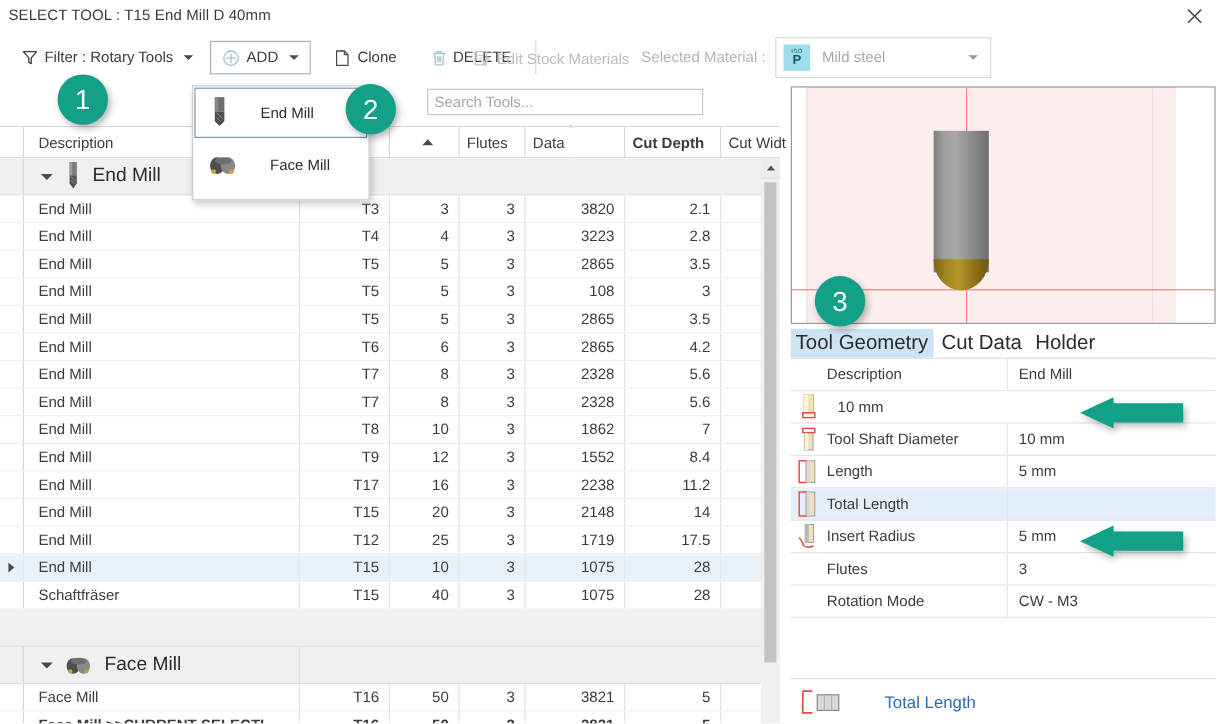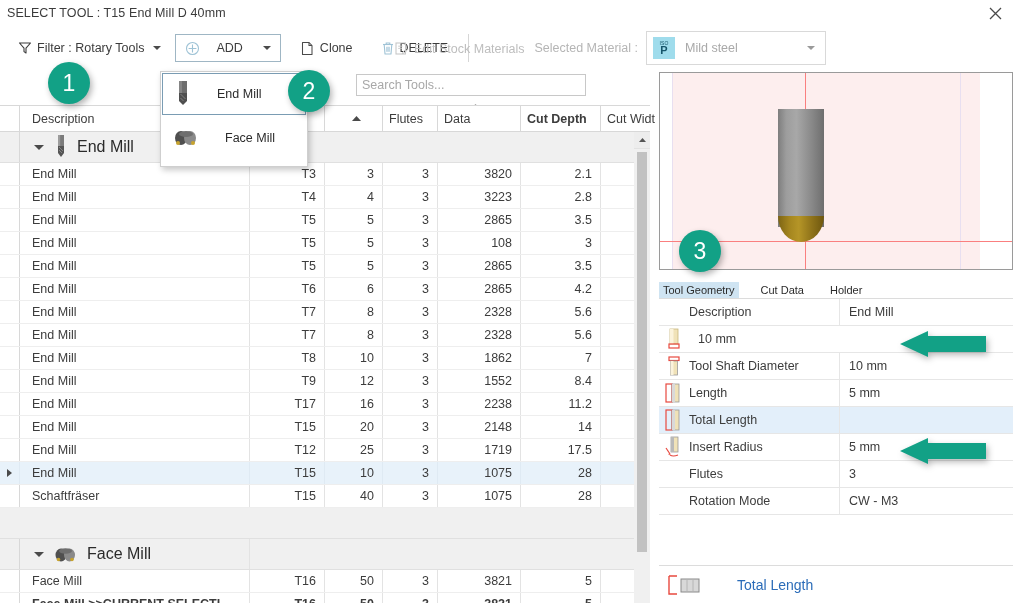--- a/index.html
+++ b/index.html
@@ -55,21 +55,21 @@
   .caret {
     display: inline-block; margin-left: 9px;
     width: 0; height: 0;
     border-left: 4px solid transparent;
     border-right: 4px solid transparent;
     border-top: 4px solid #4a4a4a;
   }
   #add-item {
     border: 1px solid #9fb6c4;
     margin-left: 6px;
-    padding: 0 9px; height: 28px; gap: 11px;
+    padding: 0 9px; height: 28px;
   }
   #add-item .lbl { color: #3c3c3c; }
   #clone-item { margin-left: 12px; }
   #delete-item { margin-left: 12px; }
   .tb-sep {
     width: 1px; height: 28px; background: #d6d6d6;
     margin: 0 12px;
   }
 
   
@@ -282,25 +282,25 @@
     border-bottom-right-radius: 23px 26px;
     background: linear-gradient(to right, #7d6414 0%, #a5861f 25%, #b59527 45%, #8d7119 75%, #6e570f 100%);
   }
 
   
   #tabs {
     position: absolute; left: 4px; top: 207px;
     display: flex; align-items: flex-end; height: 21px;
   }
   .tab {
-    font-size: 11px; color: #2b2b2b;
+    font-size: 17px; color: #2b2b2b;
     padding: 2px 4px; cursor: pointer; white-space: nowrap;
   }
   .tab.active { background: #cfe4f2; }
-  .tab + .tab { margin-left: 18px; }
+  .tab + .tab { margin-left: 3px; }
 
   
   #props {
     position: absolute; left: 4px; top: 228px;
     width: 354px;
     border-top: 1px solid #dcdcdc;
   }
   .prop-row {
     display: flex; align-items: stretch;
     height: 27px;

